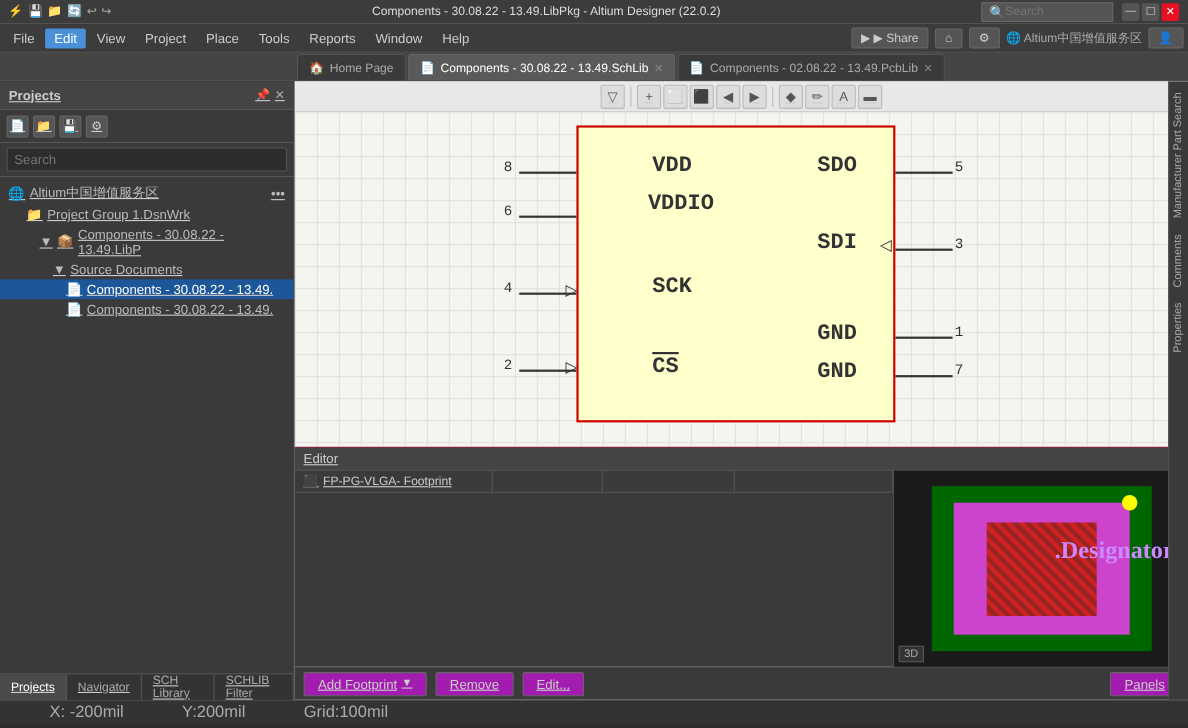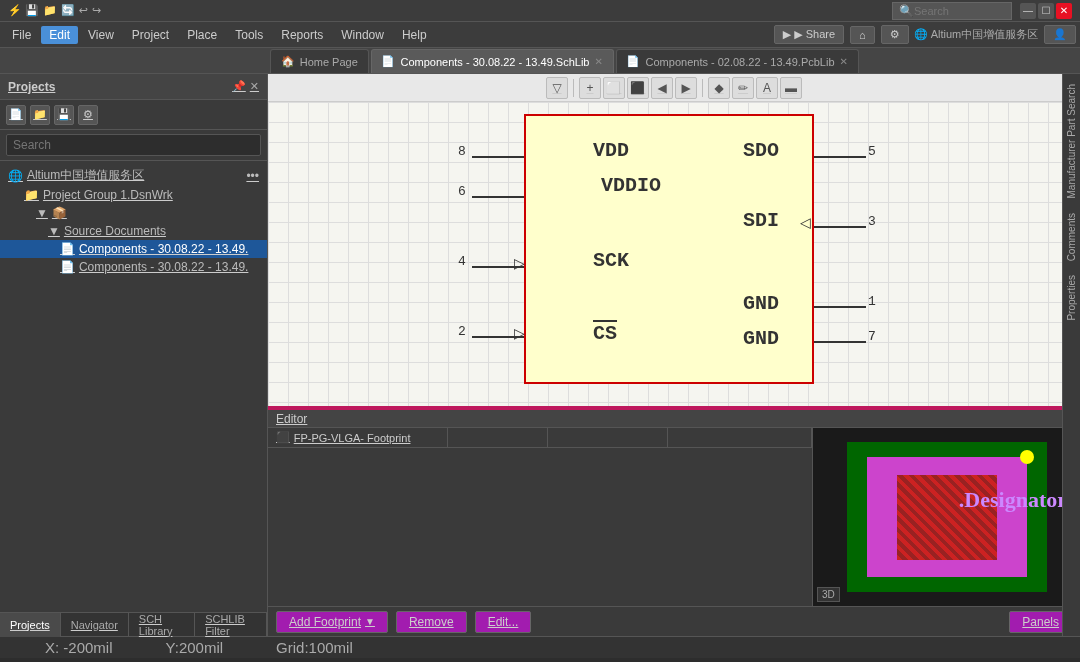--- a/index.html
+++ b/index.html
@@ -84,21 +84,21 @@
       border: 2px solid #cc0000;
     }
     .comp-label {
       position: absolute; font-size: 20px; font-weight: bold; color: #333; font-family: 'Courier New', monospace; margin-left: 44px;
     }
     .pin-line { position: absolute; background: #333; }
     .pin-num { position: absolute; font-size: 13px; color: #333; font-family: 'Courier New', monospace; }
     .arrow-in { position: absolute; color: #333; font-size: 14px; }
 
     
-    #editor-panel { height: 200px; background: #3a3a3a; border-top: 4px solid #be185d; display: flex; flex-direction: column; }
+    #editor-panel { height: 200px; background: #3a3a3a; border-top: 1px solid #be185d; display: flex; flex-direction: column; }
     #editor-header { height: 22px; background: #444; display: flex; align-items: center; padding: 0 8px; border-bottom: 1px solid #555; }
     #editor-header span { font-size: 12px; color: #ccc; }
     #editor-table { flex: 1; display: flex; }
     #table-left { flex: 1; overflow-y: auto; }
     #table-right { width: 268px; background: #1a1a1a; border-left: 1px solid #555; position: relative; }
     .col-header { display: flex; background: #444; border-bottom: 1px solid #555; }
     .col-header div { padding: 3px 8px; font-size: 11px; color: #aaa; border-right: 1px solid #555; }
     .col-h1 { width: 180px; }
     .col-h2 { width: 100px; }
     .col-h3 { width: 120px; }
@@ -140,20 +140,21 @@
 
 <div id="title-bar">
   <div class="left-icons">
     <span>⚡</span>
     <span>💾</span>
     <span>📁</span>
     <span>🔄</span>
     <span>↩</span>
     <span>↪</span>
   </div>
+  <div class="title">Components - 30.08.22 - 13.49.LibPkg - Altium Designer (22.0.2)</div>
   <div style="display:flex;align-items:center;gap:8px;">
     <div class="search-area">
       <span>🔍</span>
       <input type="text" placeholder="Search" style="">
     </div>
     <div class="win-buttons">
       <button class="win-btn min">—</button>
       <button class="win-btn max">☐</button>
       <button class="win-btn close">✕</button>
     </div>
@@ -226,20 +227,21 @@
       </div>
       <div class="tree-item">
         <span style="margin-left:12px;"></span>
         <span>📁</span>
         <span>Project Group 1.DsnWrk</span>
       </div>
       <div class="tree-item">
         <span style="margin-left:24px;"></span>
         <span>▼</span>
         <span>📦</span>
+        <span>Components - 30.08.22 - 13.49.LibP</span>
       </div>
       <div class="tree-item">
         <span style="margin-left:36px;"></span>
         <span>▼</span>
         <span>Source Documents</span>
       </div>
       <div class="tree-item selected">
         <span style="margin-left:48px;"></span>
         <span>📄</span>
         <span>Components - 30.08.22 - 13.49.</span>
@@ -301,21 +303,21 @@
         <div class="pin-num" style="left:424px;top:120px;">3</div>
         <div class="pin-num" style="left:424px;top:200px;">1</div>
         <div class="pin-num" style="left:424px;top:235px;">7</div>
 
         <div class="arrow-in" style="left:70px;top:161px;">▷</div>
         <div class="arrow-in" style="left:70px;top:231px;">▷</div>
 
         <div class="arrow-in" style="left:356px;top:123px;transform:rotate(180deg);">▷</div>
 
         <div class="comp-label" style="left:105px;top:45px;">VDD</div>
-        <div class="comp-label" style="left:113px;top:80px;">VDDIO</div>
+        <div class="comp-label" style="left:101px;top:80px;">VDDIO</div>
         <div class="comp-label" style="left:105px;top:155px;">SCK</div>
         <div class="comp-label" style="left:105px;top:228px;text-decoration:overline;">CS</div>
 
         <div class="comp-label" style="left:255px;top:45px;">SDO</div>
         <div class="comp-label" style="left:255px;top:115px;">SDI</div>
         <div class="comp-label" style="left:255px;top:198px;">GND</div>
         <div class="comp-label" style="left:255px;top:233px;">GND</div>
       </div>
     </div>
 

